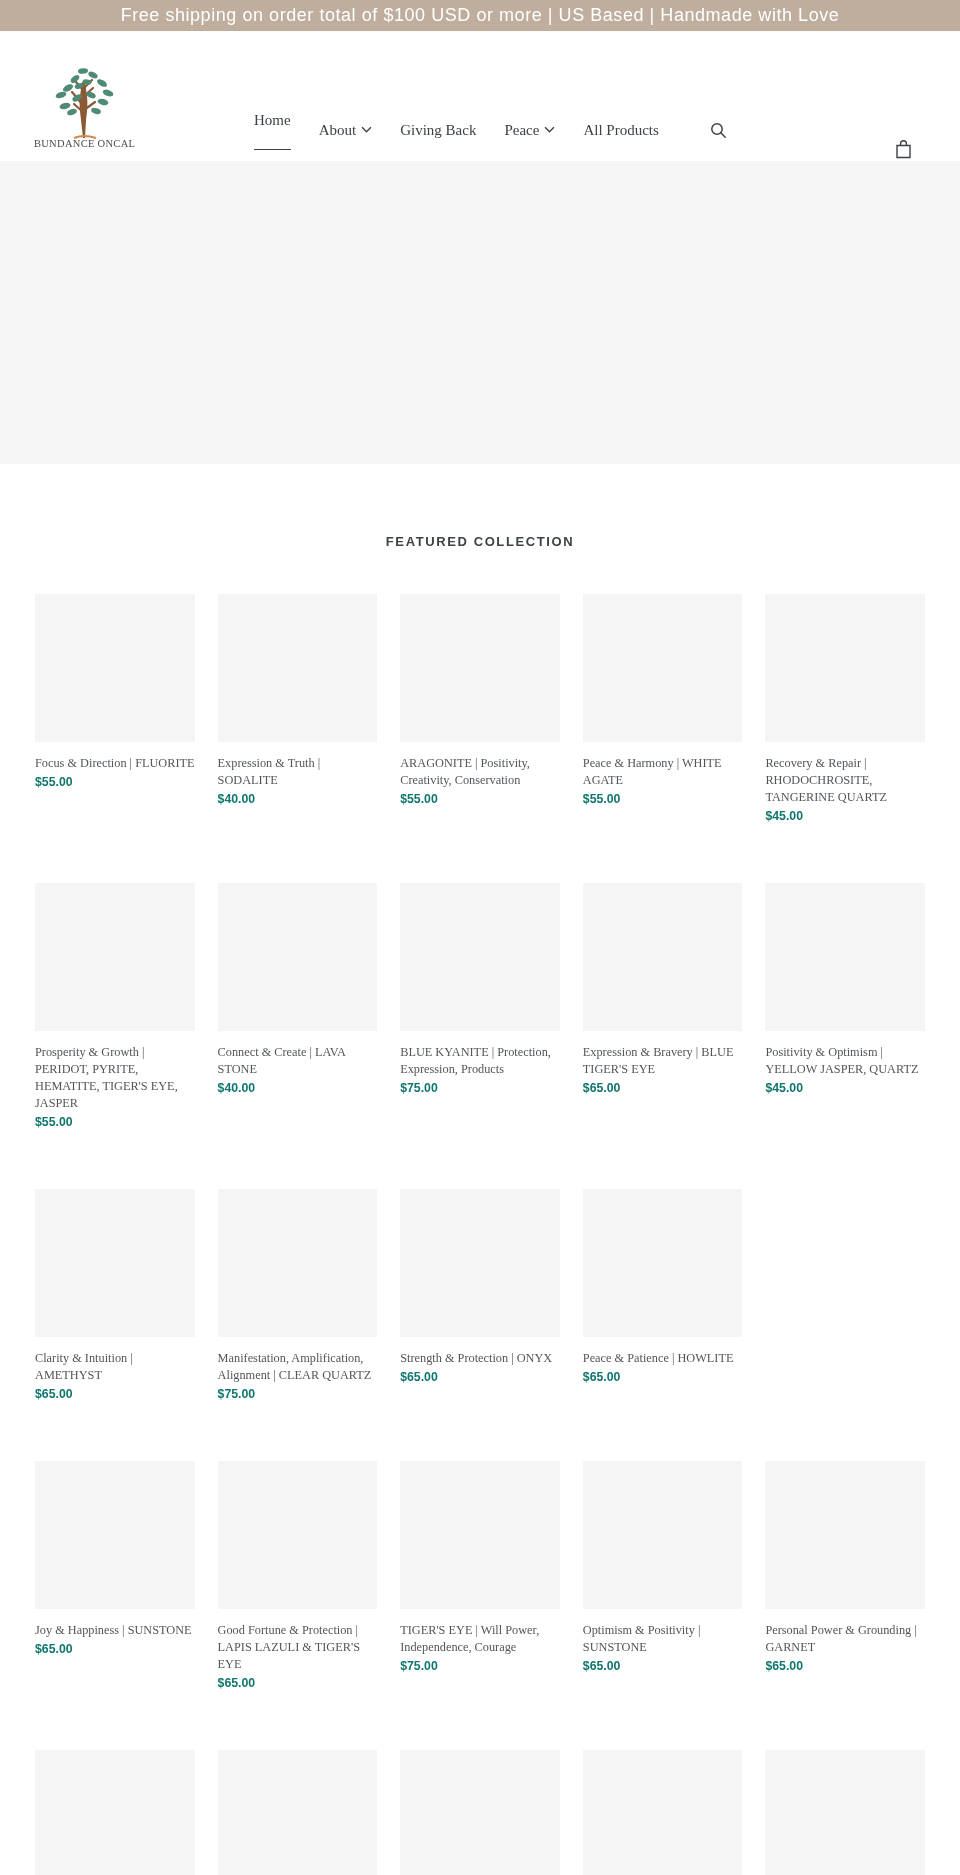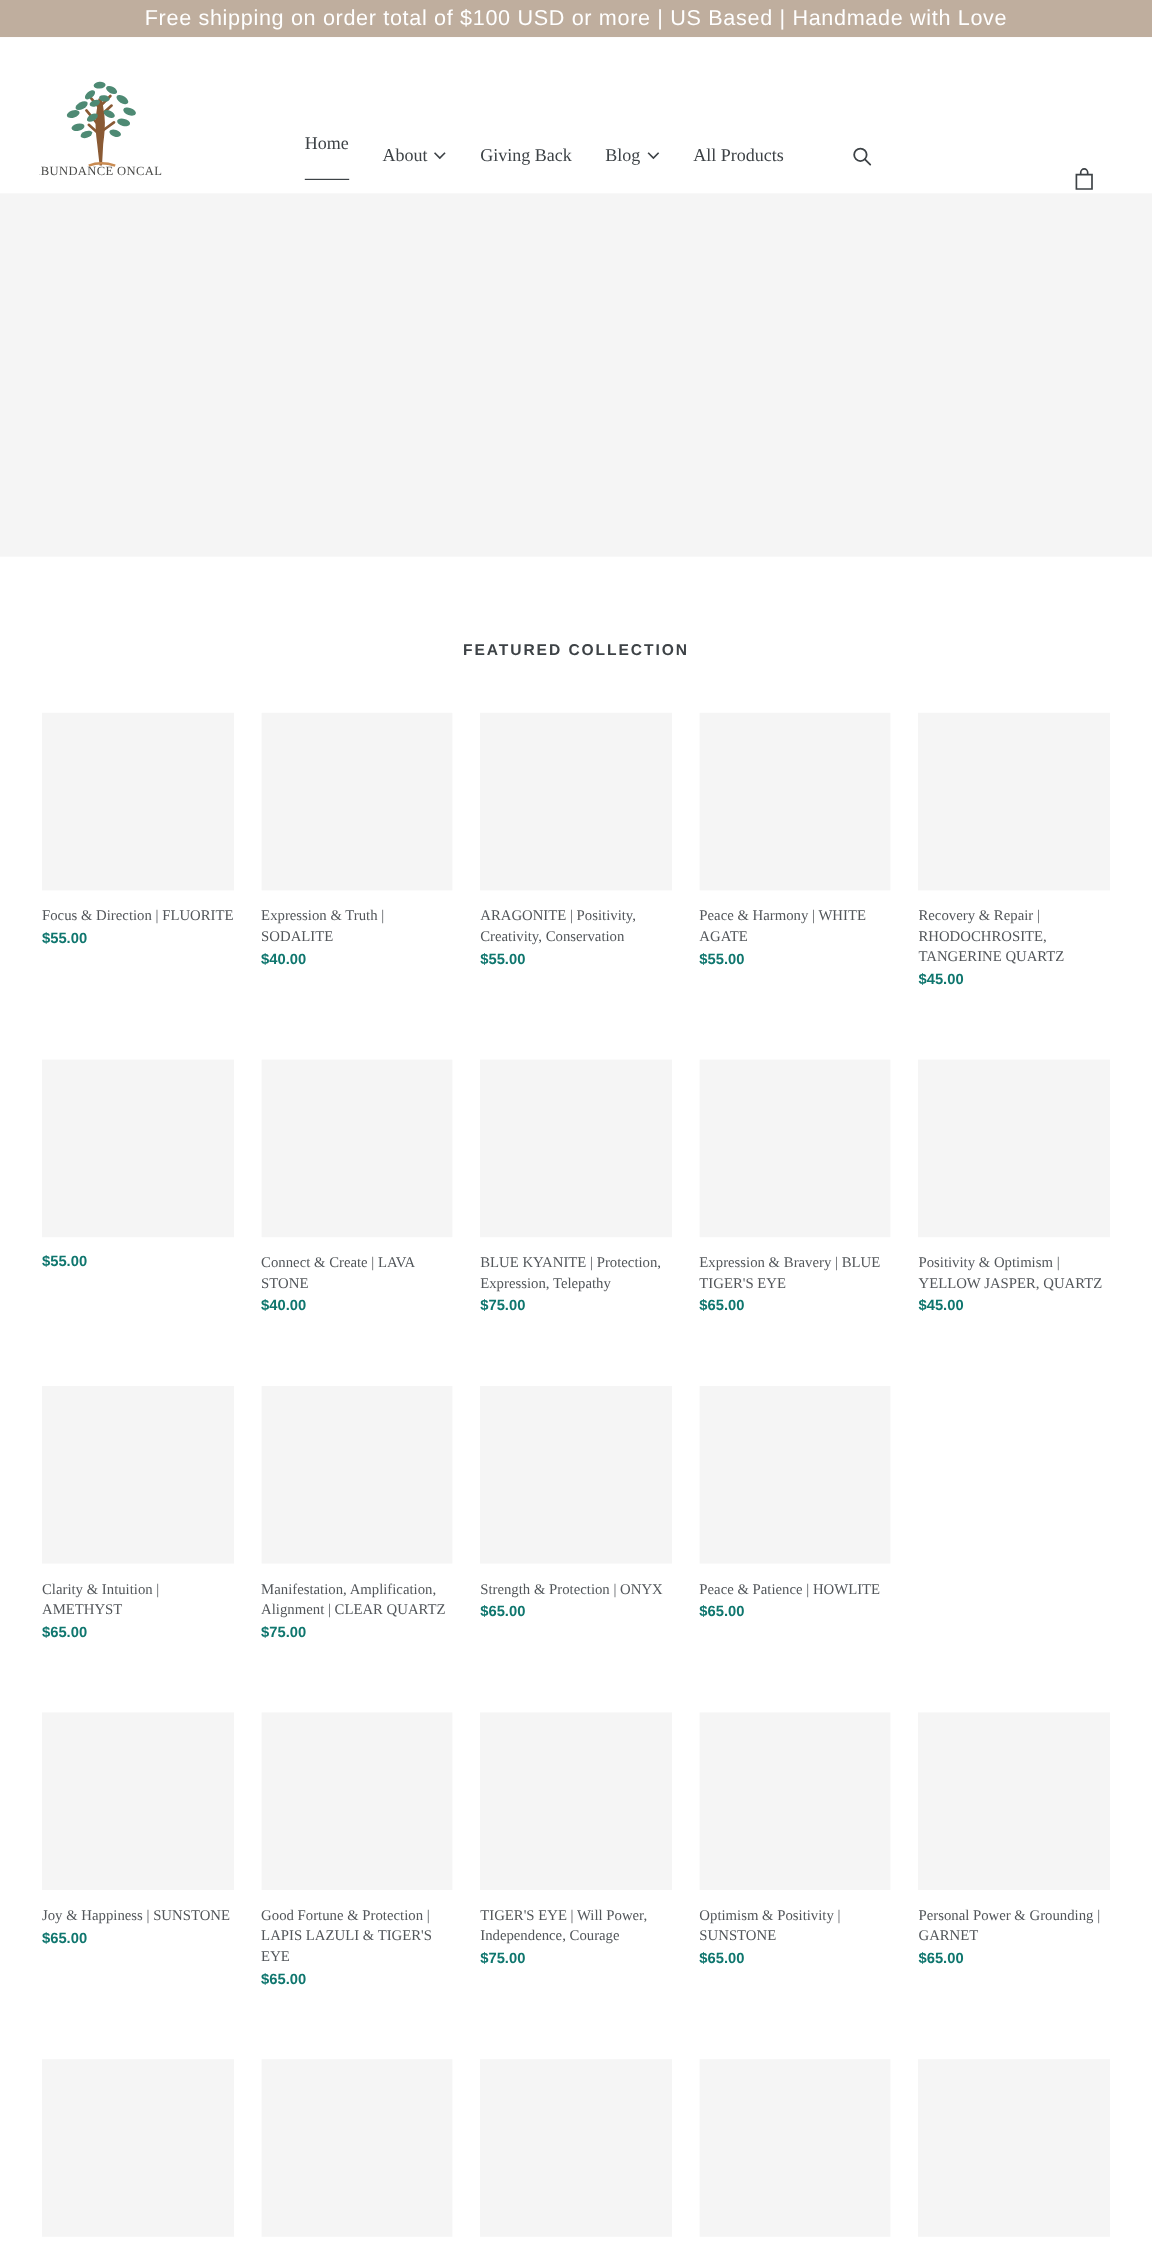--- a/index.html
+++ b/index.html
@@ -206,21 +206,21 @@
     <div class="nav-item">
       <span class="nav-label">About</span>
       <svg class="chev" viewBox="0 0 12 8">
         <path d="M1 1.5 L6 6.5 L11 1.5" stroke="#3d4246" stroke-width="1.6" fill="none"></path>
       </svg>
     </div>
     <div class="nav-item">
       <span class="nav-label">Giving Back</span>
     </div>
     <div class="nav-item">
-      <span class="nav-label">Blog</span>
+      <span class="nav-label">Peace</span>
       <svg class="chev" viewBox="0 0 12 8">
         <path d="M1 1.5 L6 6.5 L11 1.5" stroke="#3d4246" stroke-width="1.6" fill="none"></path>
       </svg>
     </div>
     <div class="nav-item">
       <span class="nav-label">All Products</span>
     </div>
   </nav>
 
   <div class="search-btn">
@@ -268,30 +268,31 @@
     <div class="product-card">
       <div class="product-image"></div>
       <div class="product-title">Recovery &amp; Repair | RHODOCHROSITE, TANGERINE QUARTZ</div>
       <div class="product-price">$45.00</div>
     </div>
 
     <div class="row-spacer"></div>
 
     <div class="product-card">
       <div class="product-image"></div>
+      <div class="product-title">Prosperity &amp; Growth | PERIDOT, PYRITE, HEMATITE, TIGER'S EYE, JASPER</div>
       <div class="product-price">$55.00</div>
     </div>
     <div class="product-card">
       <div class="product-image"></div>
       <div class="product-title">Connect &amp; Create | LAVA STONE</div>
       <div class="product-price">$40.00</div>
     </div>
     <div class="product-card">
       <div class="product-image"></div>
-      <div class="product-title">BLUE KYANITE | Protection, Expression, Telepathy</div>
+      <div class="product-title">BLUE KYANITE | Protection, Expression, Products</div>
       <div class="product-price">$75.00</div>
     </div>
     <div class="product-card">
       <div class="product-image"></div>
       <div class="product-title">Expression &amp; Bravery | BLUE TIGER'S EYE</div>
       <div class="product-price">$65.00</div>
     </div>
     <div class="product-card">
       <div class="product-image"></div>
       <div class="product-title">Positivity &amp; Optimism | YELLOW JASPER, QUARTZ</div>

